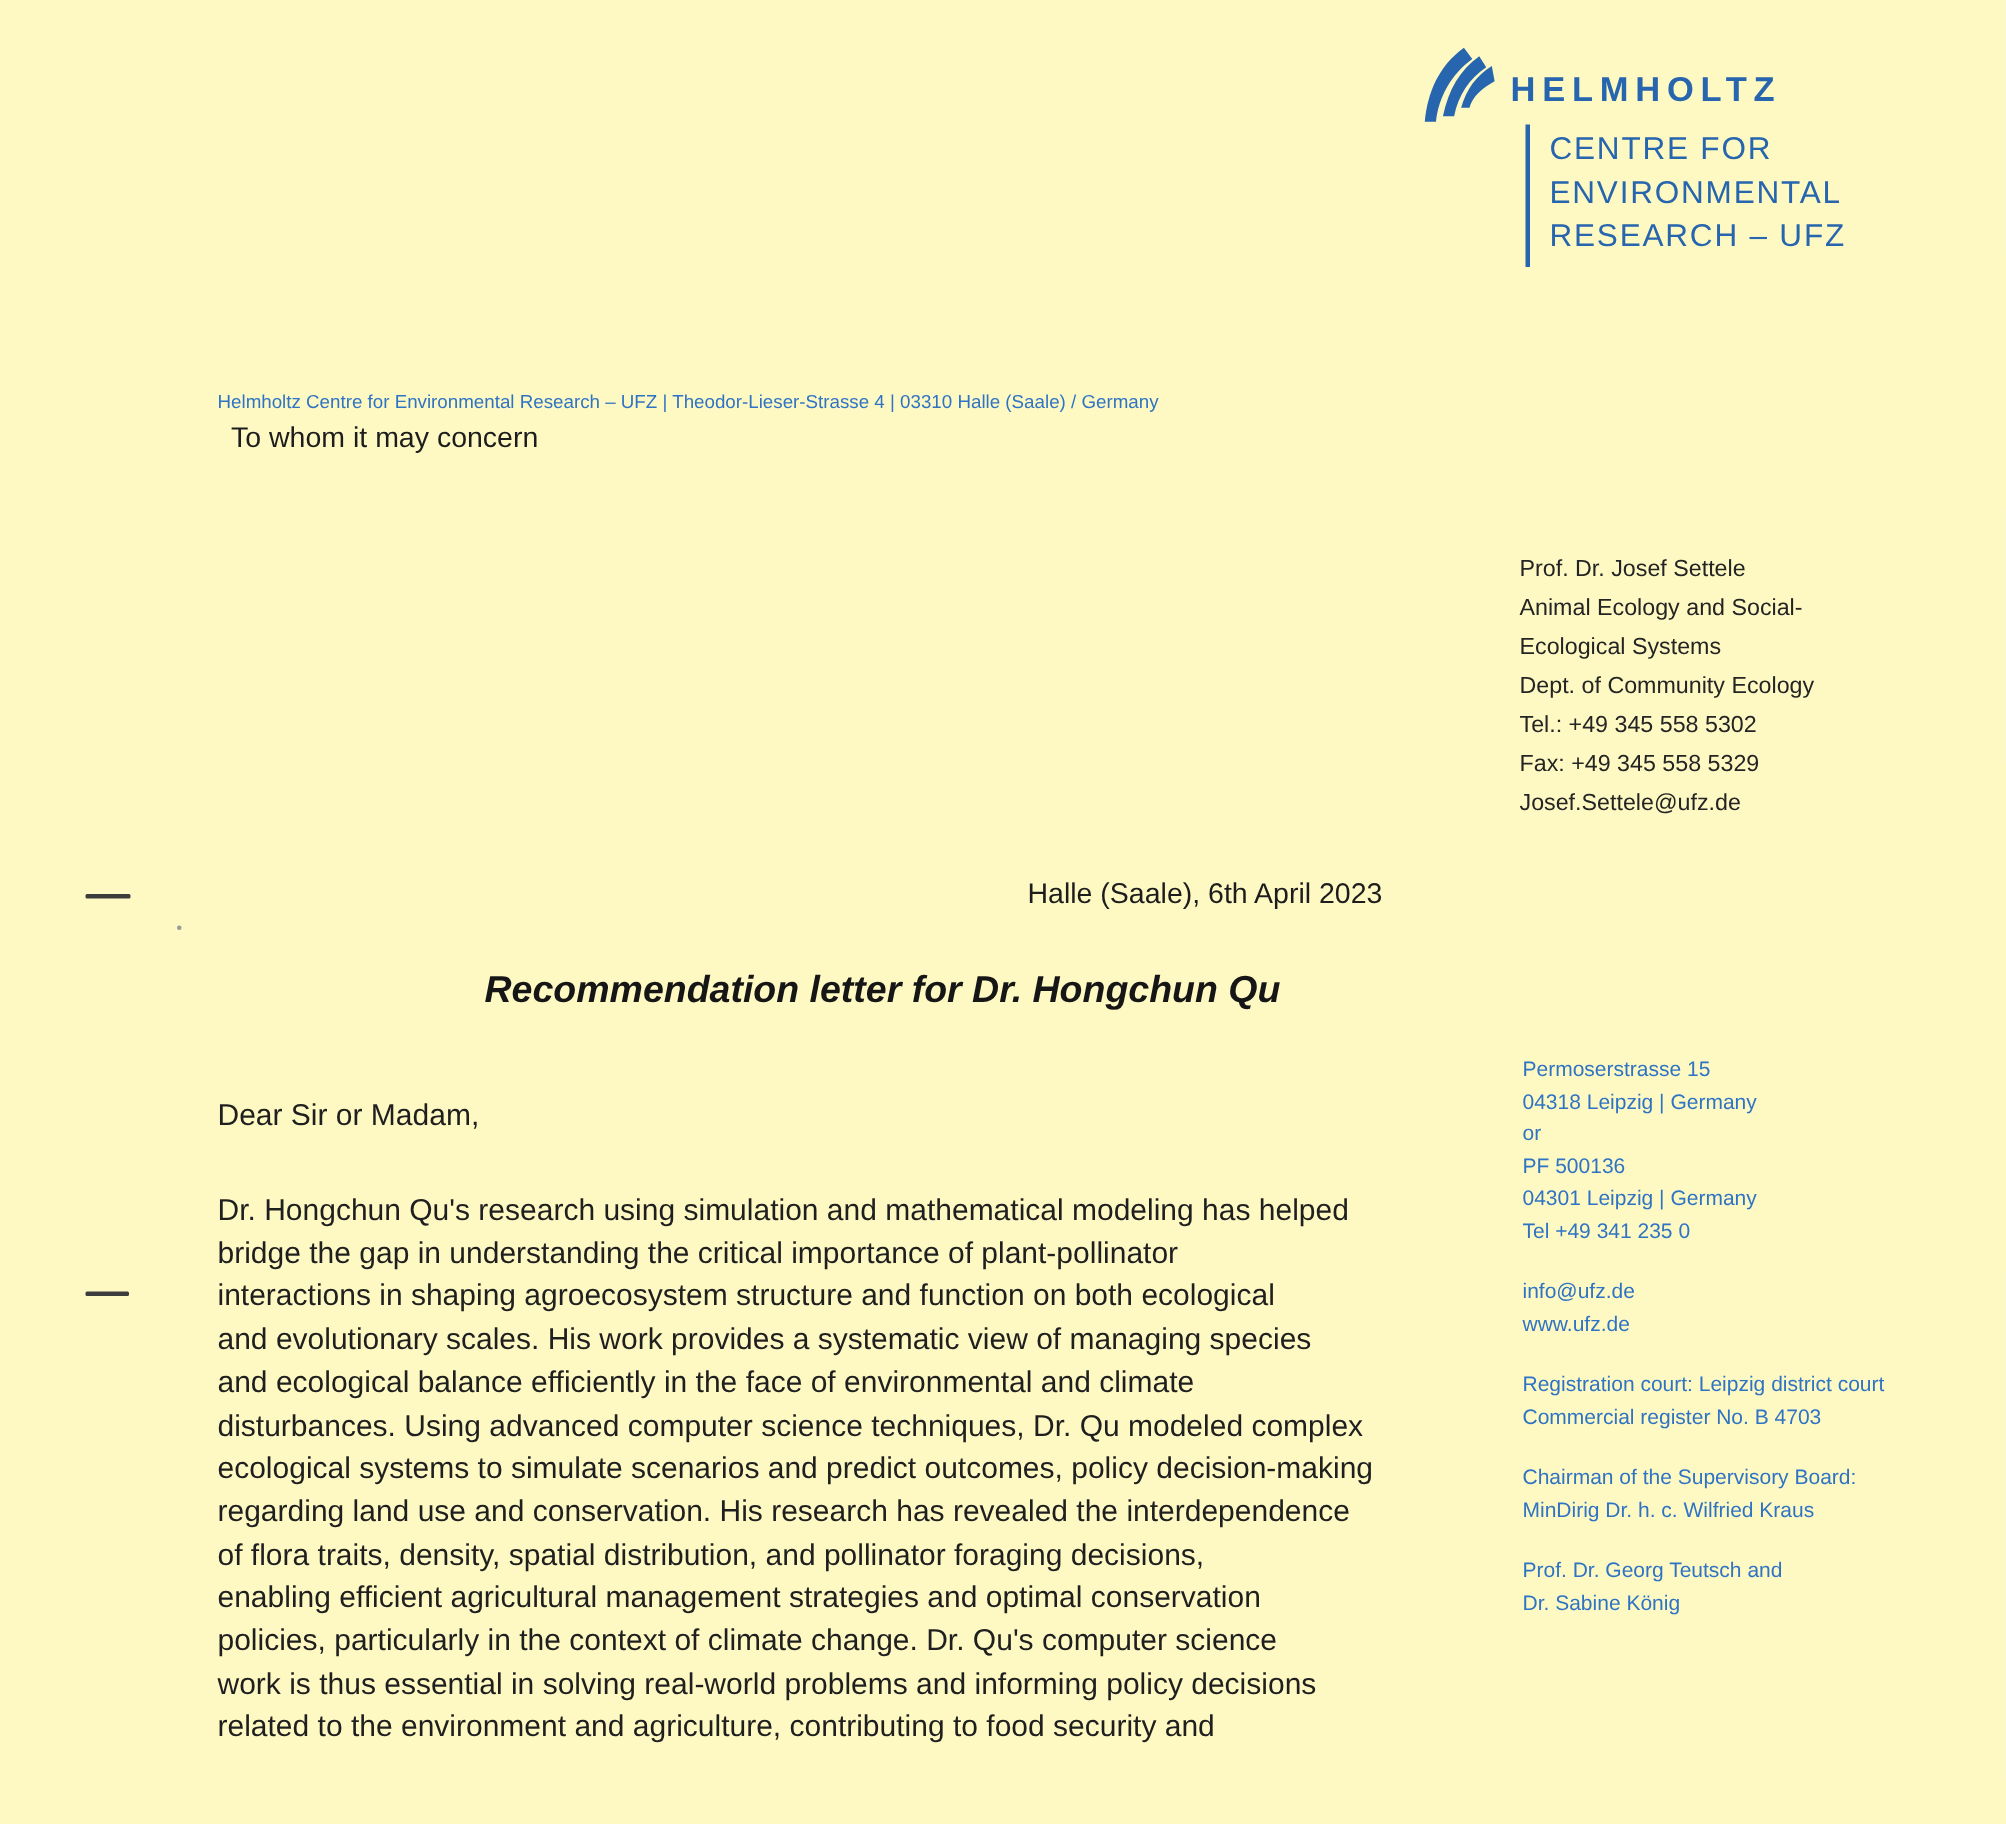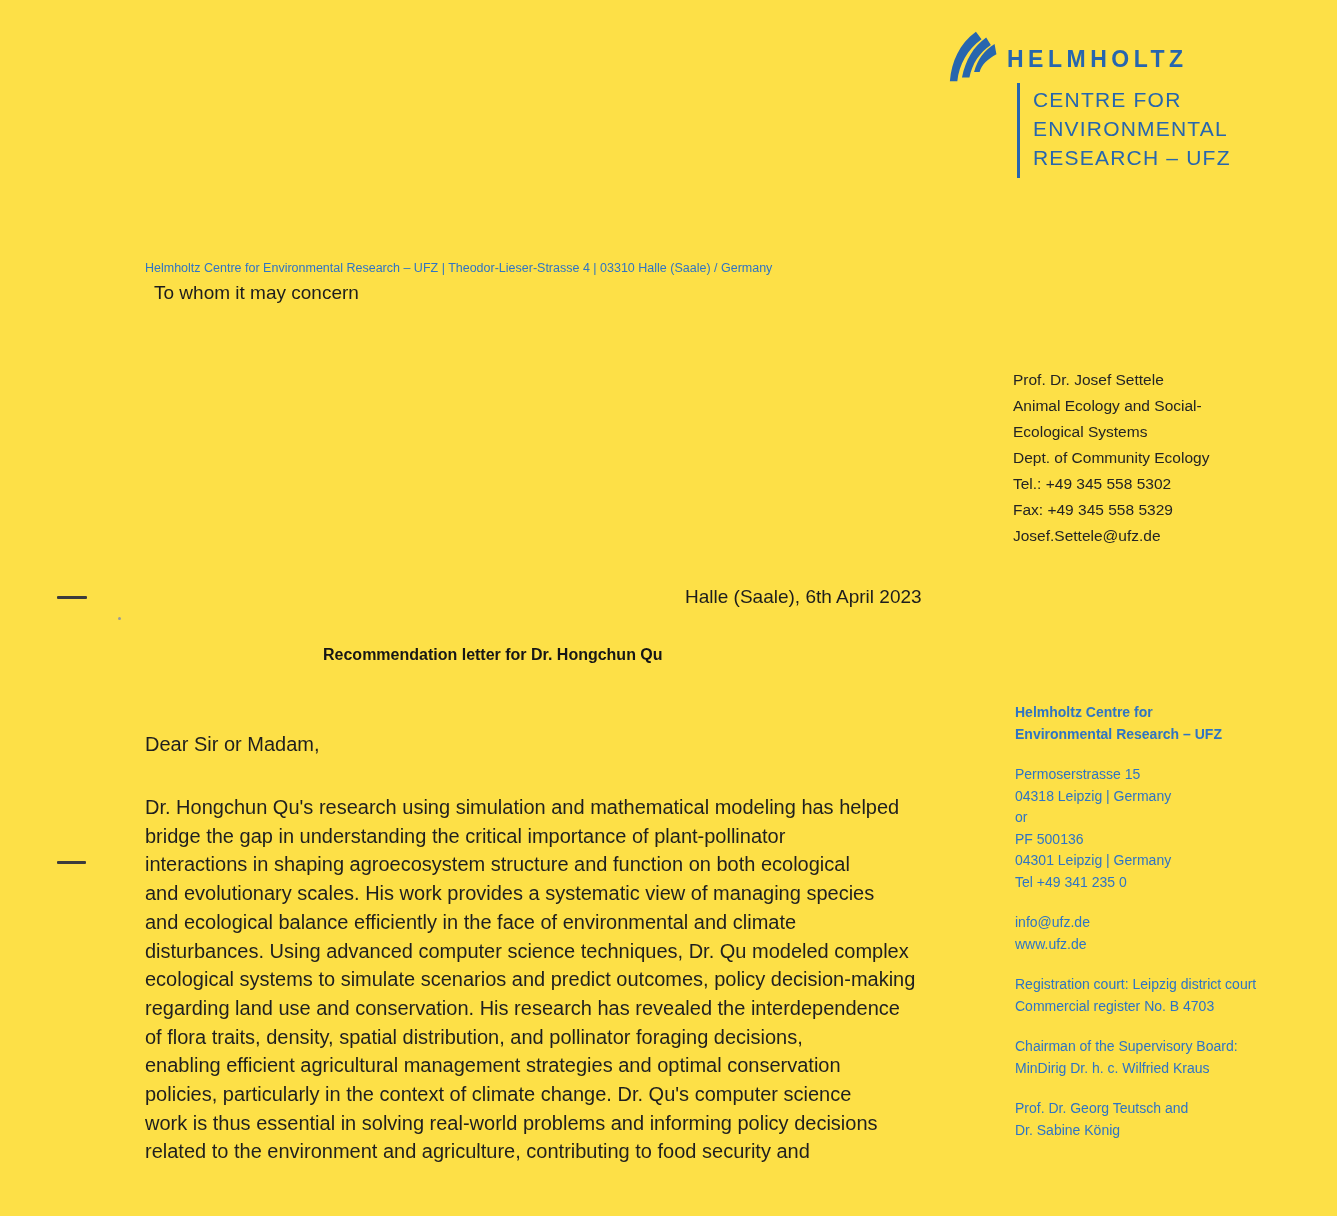--- a/index.html
+++ b/index.html
@@ -5,21 +5,21 @@
   html,body{margin:0;padding:0;}
   body{
     width:1337px;height:1216px;
     background:#f2f2f0;
     font-family:"Liberation Sans","DejaVu Sans",sans-serif;
     -webkit-font-smoothing:antialiased;
   }
   .page{
     position:relative;
     width:1337px;height:1216px;
-    background:#fde047;
+    background:#fef9c3;
     overflow:hidden;
     color:#1f1f1f;
   }
 
   
   .logo{position:absolute;left:948px;top:26px;width:330px;height:160px;}
   .swoosh{position:absolute;left:0;top:2px;}
   .brand{
     position:absolute;left:59px;top:20px;
     font-size:23px;font-weight:bold;letter-spacing:4.5px;
@@ -44,21 +44,21 @@
   }
 
   
   .contact{
     position:absolute;left:1013px;top:367px;
     font-size:15.5px;line-height:26px;color:#242424;
   }
 
   
   .dateline{position:absolute;left:685px;top:586px;font-size:19px;color:#1d1d1d;white-space:nowrap;}
-  .subject{position:absolute;left:323px;top:646px;font-size:16px;font-weight:bold;color:#161616;white-space:nowrap;}
+  .subject{position:absolute;left:323px;top:646px;font-size:25px;font-weight:bold;color:#161616;white-space:nowrap;font-style:italic;}
   .salutation{position:absolute;left:145px;top:733px;font-size:20px;color:#1f1f1f;}
   .letter-body{
     position:absolute;left:145px;top:793px;width:900px;
     font-size:20px;line-height:28.7px;color:#1f1f1f;
   }
   .body-line{white-space:nowrap;}
 
   
   .sidebar{
     position:absolute;left:1015px;top:702px;width:310px;
@@ -121,24 +121,20 @@
       <div class="body-line">ecological systems to simulate scenarios and predict outcomes, policy decision-making</div>
       <div class="body-line">regarding land use and conservation. His research has revealed the interdependence</div>
       <div class="body-line">of flora traits, density, spatial distribution, and pollinator foraging decisions,</div>
       <div class="body-line">enabling efficient agricultural management strategies and optimal conservation</div>
       <div class="body-line">policies, particularly in the context of climate change. Dr. Qu's computer science</div>
       <div class="body-line">work is thus essential in solving real-world problems and informing policy decisions</div>
       <div class="body-line">related to the environment and agriculture, contributing to food security and</div>
     </div>
 
   <aside class="sidebar">
-    <div class="sb-org">
-        <div>Helmholtz Centre for</div>
-        <div>Environmental Research – UFZ</div>
-      </div>
     <div class="sb-blocks">
         <div class="sb-block">
           <div>Permoserstrasse 15</div>
           <div>04318 Leipzig | Germany</div>
           <div>or</div>
           <div>PF 500136</div>
           <div>04301 Leipzig | Germany</div>
           <div>Tel +49 341 235 0</div>
         </div>
         <div class="sb-block">

